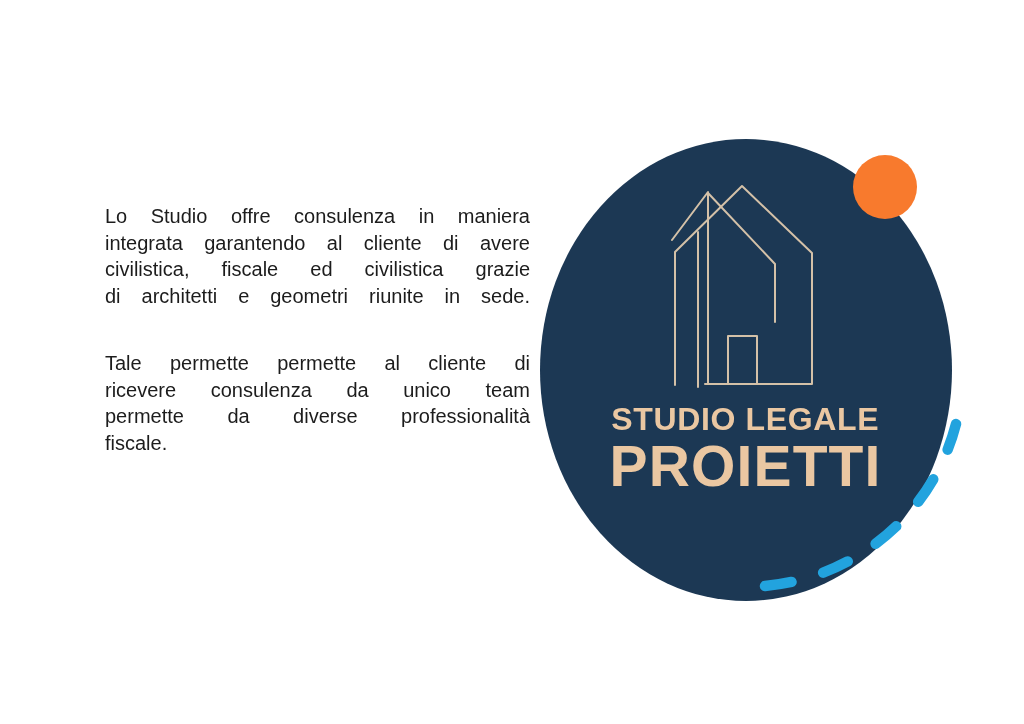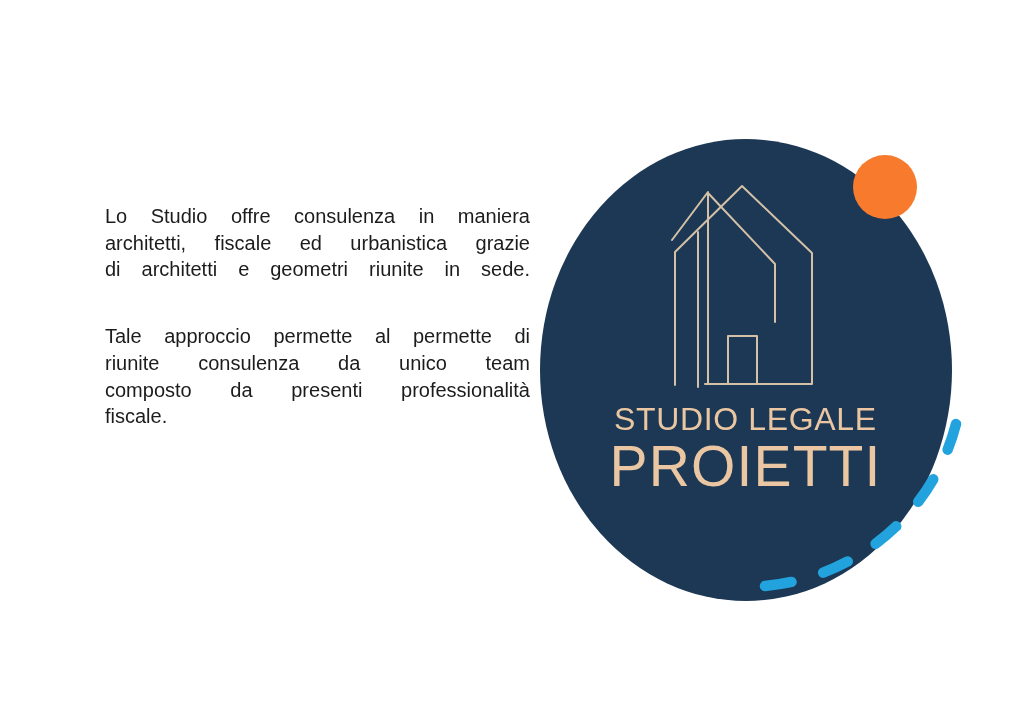--- a/index.html
+++ b/index.html
@@ -15,44 +15,45 @@
   .text-col{
     position:absolute;left:65px;top:203px;width:425px;
     color:var(--body_text,#1c1c1c);
     font-size:20px;line-height:26.7px;margin-left:40px;
   }
   .para{margin:0 0 40px 0;}
   .line{text-align:justify;text-align-last:justify;white-space:normal;}
   .line-left{text-align-last:left;}
 
   
-  .logo{position:absolute;left:510px;top:125px;width:480px;height:500px;}
+  .logo{position:absolute;left:510px;top:125px;width:480px;height:500px;font-weight:bold;}
   .logo svg{position:absolute;left:0;top:0;overflow:visible;}
   .logo-text{
     position:absolute;left:0;width:470px;text-align:center;
     color:var(--beige_text,#eac7a2);line-height:1;
   }
   .l1{top:278px;font-size:32px;letter-spacing:0.02em;text-indent:0.02em;}
   .l2{top:313px;font-size:57px;letter-spacing:0.02em;text-indent:0.02em;}
 </style>
 </head>
 <body>
 
 <div class="page">
 
   <div class="text-col">
       <div class="para">
         <div class="line">Lo Studio offre consulenza in maniera</div>
-        <div class="line">architetti, fiscale ed urbanistica grazie</div>
+        <div class="line">integrata garantendo al cliente di avere</div>
+        <div class="line">civilistica, fiscale ed civilistica grazie</div>
         <div class="line">di architetti e geometri riunite in sede.</div>
       </div>
       <div class="para">
-        <div class="line">Tale approccio permette al permette di</div>
-        <div class="line">riunite consulenza da unico team</div>
-        <div class="line">composto da presenti professionalità</div>
+        <div class="line">Tale permette permette al cliente di</div>
+        <div class="line">ricevere consulenza da unico team</div>
+        <div class="line">permette da diverse professionalità</div>
         <div class="line line-left">fiscale.</div>
       </div>
     </div>
 
   <div class="logo">
     <svg width="480" height="500" viewBox="0 0 480 500">
 
       <ellipse cx="236" cy="245" rx="206" ry="231" style="fill:var(--navy,#1c3854)"></ellipse>
 
       <circle cx="375" cy="62" r="32" style="fill:var(--orange,#f87a2d)"></circle>

